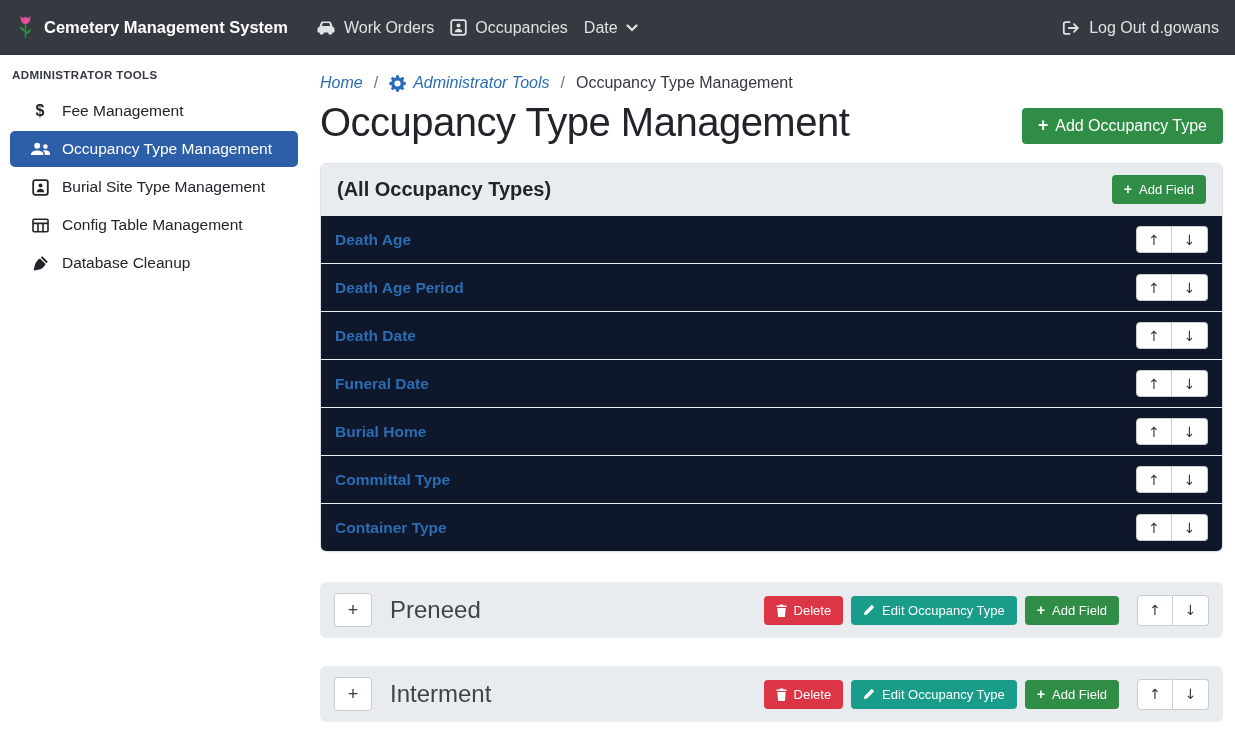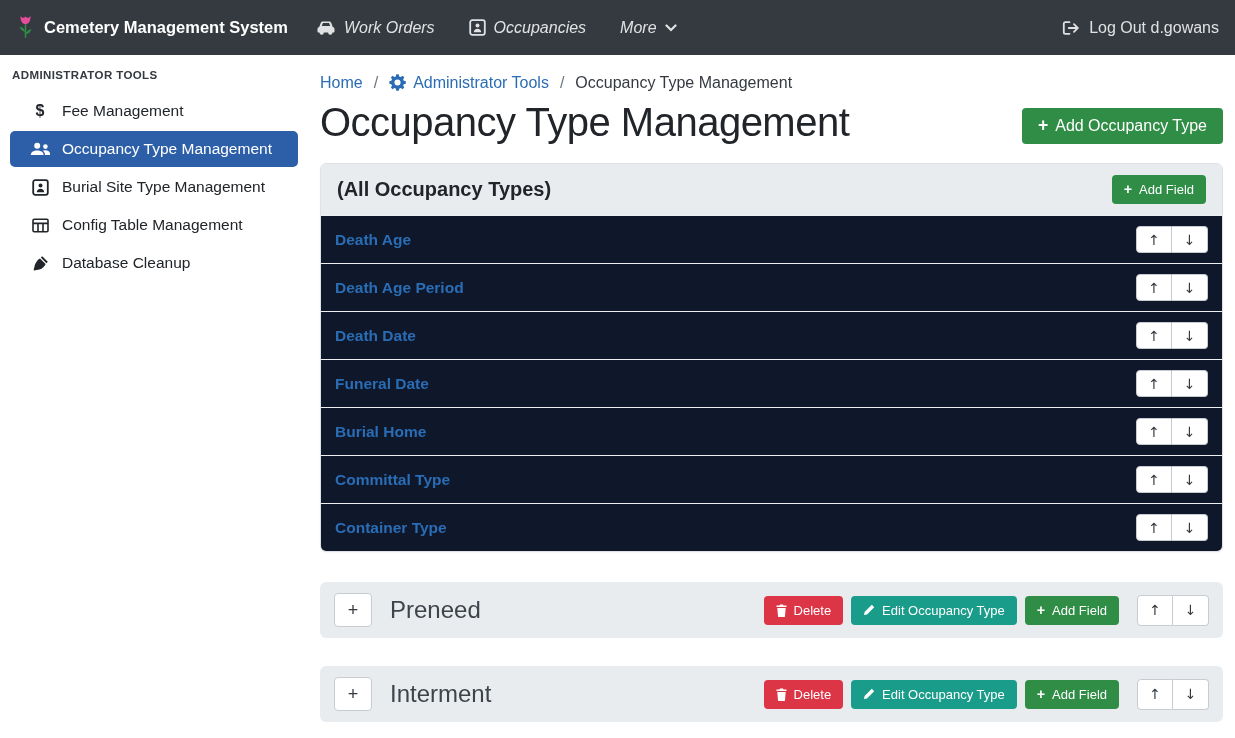--- a/index.html
+++ b/index.html
@@ -18,21 +18,21 @@
     width:1235px;height:738px;overflow:hidden;background:#fff;
     font-family:"Liberation Sans","DejaVu Sans",sans-serif;color:#212529;
   }
   
   .navbar{
     height:55px;background:var(--navbar-bg);display:flex;align-items:center;
     padding:4px 16px;color:#fff;
   }
   .brand{display:flex;align-items:center;gap:9px;margin-right:28px;cursor:pointer;}
   .brand-text{font-weight:bold;font-size:16.5px;color:#fff;white-space:nowrap;}
-  .nav-links{display:flex;align-items:flex-start;gap:34px;font-style:italic;}
+  .nav-links{display:flex;align-items:flex-start;gap:16px;}
   .nav-link{
     display:flex;align-items:center;gap:8px;color:rgba(255,255,255,.85);
     font-size:16px;text-decoration:none;cursor:pointer;white-space:nowrap;
   }
   .nav-spacer{flex:1;}
   
   .layout{display:flex;height:600px;}
   
   .sidebar{width:308px;flex:0 0 308px;padding-top:4px;}
   .sidebar-heading{
@@ -48,21 +48,21 @@
     width:24px;display:inline-flex;justify-content:center;align-items:center;
     color:#212529;font-weight:bold;
   }
   .sidebar-item.active{background:var(--active-item-bg);color:#fff;}
   .sidebar-item.active .s-icon{color:#fff;}
   
   .main{flex:1;padding:0 12px;min-width:0;}
   .breadcrumb{
     display:flex;align-items:center;gap:11px;margin:19px 0 6px 0;font-size:16px;
   }
-  .crumb-link{color:var(--link-blue);text-decoration:none;display:flex;align-items:flex-start;gap:7px;cursor:pointer;}
+  .crumb-link{color:var(--link-blue);text-decoration:none;display:flex;align-items:flex-end;gap:7px;cursor:pointer;font-style:italic;}
   .crumb-sep{color:#6c757d;}
   .crumb-current{color:#343a40;}
   .title-row{display:flex;align-items:flex-start;justify-content:space-between;margin:8px 0 18px 0;}
   .page-title{font-size:40px;font-weight:500;margin:0;color:#212529;letter-spacing:-.5px;}
   .btn{
     border:none;border-radius:4px;color:#fff;cursor:pointer;
     display:inline-flex;align-items:center;gap:7px;
     font-family:inherit;
   }
   .btn-lg{font-size:16px;padding:9px 16px;margin-top:8px;}
@@ -143,21 +143,21 @@
       <span class="icon">
         <svg width="17" height="17" viewBox="0 0 17 17" fill="none" stroke="currentColor">
           <rect x="1.2" y="1.2" width="14.6" height="14.6" rx="2" stroke-width="1.8"></rect>
           <circle cx="8.5" cy="6.5" r="2" fill="currentColor" stroke="none"></circle>
           <path d="M4.8 13.2 c0-2.2 1.6-3.4 3.7-3.4 s3.7 1.2 3.7 3.4 Z" fill="currentColor" stroke="none"></path>
         </svg>
       </span>
       <span>Occupancies</span>
     </a>
     <a class="nav-link">
-      <span>More</span>
+      <span>Date</span>
       <span class="icon">
         <svg width="12" height="8" viewBox="0 0 12 8" fill="none" stroke="currentColor" stroke-width="2.2" stroke-linecap="round">
             <path d="M1.5 1.5 6 6 10.5 1.5"></path>
           </svg>
       </span>
     </a>
   </nav>
   <div class="nav-spacer"></div>
   <a class="nav-link">
     <span class="icon">

